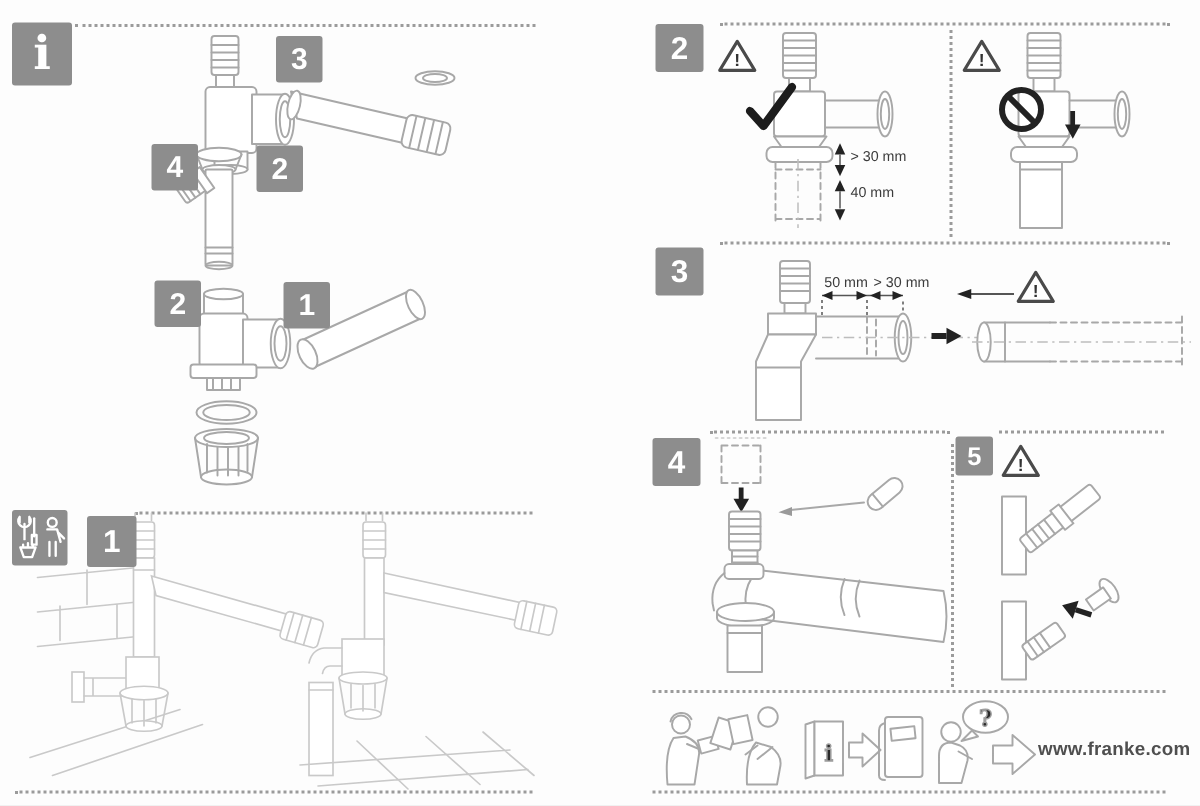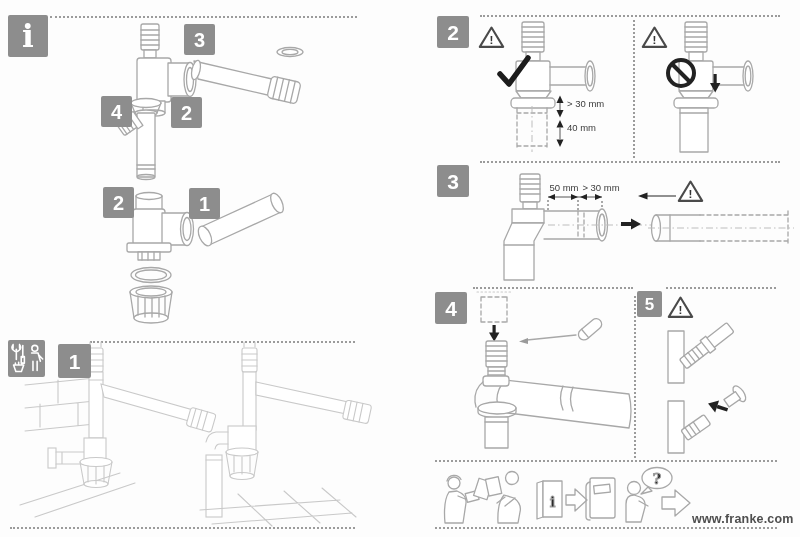--- a/index.html
+++ b/index.html
@@ -9,21 +9,21 @@
          justify-content:center;font-weight:bold;border-radius:2px;line-height:1;}
   .step-badge{width:32px;height:32px;font-size:21px;}
   .part-badge{width:31px;height:31px;font-size:20px;}
   .info-badge{left:8px;top:15px;width:40px;height:42px;font-family:"DejaVu Serif",serif;
               font-size:31px;font-style:normal;}
   .tools-badge{left:8px;top:340px;width:37px;height:37px;}
   .small-badge{width:25px;height:26px;font-size:17px;}
   .dot-h{position:absolute;height:0;border-top:2px dotted #9b9b9b;}
   .dot-v{position:absolute;width:0;border-left:2px dotted #9b9b9b;}
   .art-layer{position:absolute;left:0;top:0;}
-  .website{position:absolute;left:692px;top:512px;font-size:12.5px;font-weight:bold;
+  .website{position:absolute;left:692px;top:492px;font-size:12.5px;font-weight:bold;
            color:#4f4f4f;letter-spacing:.2px;}
   
   .art{stroke:#a8a8a8;fill:none;stroke-width:1.3;stroke-linecap:round;stroke-linejoin:round;}
   .artf{stroke:#a8a8a8;fill:#fff;stroke-width:1.3;stroke-linejoin:round;}
   .faint{stroke:#c9c9c9;fill:none;stroke-width:1.1;stroke-linecap:round;}
   .faintf{stroke:#c9c9c9;fill:#fff;stroke-width:1.1;}
   .blk{fill:#222;stroke:none;}
   .blks{stroke:#222;fill:none;}
   .dimline{stroke:#555;stroke-width:1;fill:none;}
   .dash{stroke-dasharray:4 3;}

